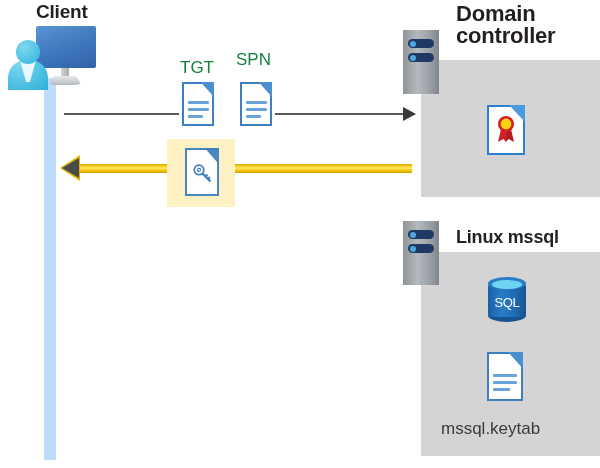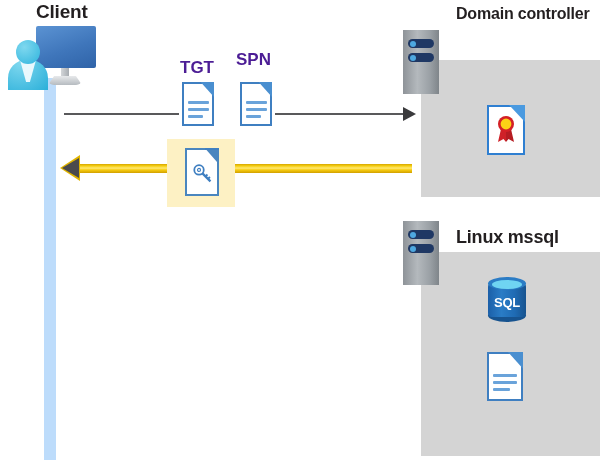--- a/index.html
+++ b/index.html
@@ -3,23 +3,23 @@
 <meta charset="utf-8">
 <style>
   html,body{margin:0;padding:0;background:#ffffff;}
   body{width:600px;height:468px;position:relative;overflow:hidden;
        font-family:"Liberation Sans",sans-serif;}
   .stage{position:absolute;left:0;top:0;width:600px;height:468px;}
 
   
   .hdr{position:absolute;font-weight:bold;color:#231f20;letter-spacing:-0.2px;}
   #client-title{left:36px;top:1px;font-size:19px;}
-  #dc-title{left:456px;top:3px;font-size:16px;line-height:22px;width:140px;}
+  #dc-title{left:456px;top:3px;font-size:22px;line-height:22px;width:140px;}
   #linux-title{left:456px;top:227px;font-size:18px;}
-  .doclabel{position:absolute;font-size:17px;color:#4c1d95;font-weight:bold;}
+  .doclabel{position:absolute;font-size:17px;color:#15803d;}
   #tgt-label{left:180px;top:58px;}
   #spn-label{left:236px;top:50px;}
   #keytab-label{position:absolute;left:441px;top:419px;font-size:17px;color:#3b3b3b;}
 
   
   .panel{position:absolute;background:#d4d4d4;}
   #dc-panel{left:421px;top:60px;width:179px;height:137px;}
   #linux-panel{left:421px;top:252px;width:179px;height:204px;}
 
   
@@ -89,21 +89,21 @@
   #sql-icon{position:absolute;left:488px;top:277px;width:38px;height:46px;}
   .cyl-body{position:absolute;left:0;top:6px;width:38px;height:34px;border-radius:4px;
       background:linear-gradient(90deg,#1b5fa8 0%,#2a7cc6 35%,#1f6bb4 70%,#17538f 100%);}
   .cyl-bot{position:absolute;left:0;top:32px;width:38px;height:13px;border-radius:50%;
       background:#17538f;}
   .cyl-top{position:absolute;left:0;top:0;width:38px;height:13px;border-radius:50%;
       background:#2b7cc5;}
   .cyl-top-in{position:absolute;left:4px;top:2.5px;width:30px;height:9px;border-radius:50%;
       background:#6fd4f2;}
   .sqltext{position:absolute;left:0;top:18px;width:38px;text-align:center;color:#ffffff;
-      font-size:13px;font-weight:bold;letter-spacing:-0.3px;font-family:"Liberation Sans",sans-serif;}
+      font-size:13px;font-weight:normal;letter-spacing:-0.3px;font-family:"Liberation Sans",sans-serif;}
 
   
   #req-line-a{position:absolute;left:64px;top:113px;width:115px;height:2px;background:#59595b;}
   #req-line-b{position:absolute;left:275px;top:113px;width:132px;height:2px;background:#59595b;}
   #req-arrowhead{position:absolute;left:403px;top:107px;width:0;height:0;
       border-left:13px solid #3a3a3c;border-top:7px solid transparent;border-bottom:7px solid transparent;}
 
   .ybar{position:absolute;height:9px;
       background:linear-gradient(180deg,#d6a500 0%,#f5cf12 22%,#ffe873 46%,#f7cc0f 66%,#d19f00 100%);}
   #resp-bar-a{left:74px;top:164px;width:96px;}
@@ -219,14 +219,15 @@
 
   <div class="doc" id="keytab-doc">
     <div class="page"></div>
     <div class="fold"></div>
     <div class="lines">
         <i></i>
         <i></i>
         <i></i>
       </div>
   </div>
+  <div id="keytab-label">mssql.keytab</div>
 
 </div>
 
 </body></html>

